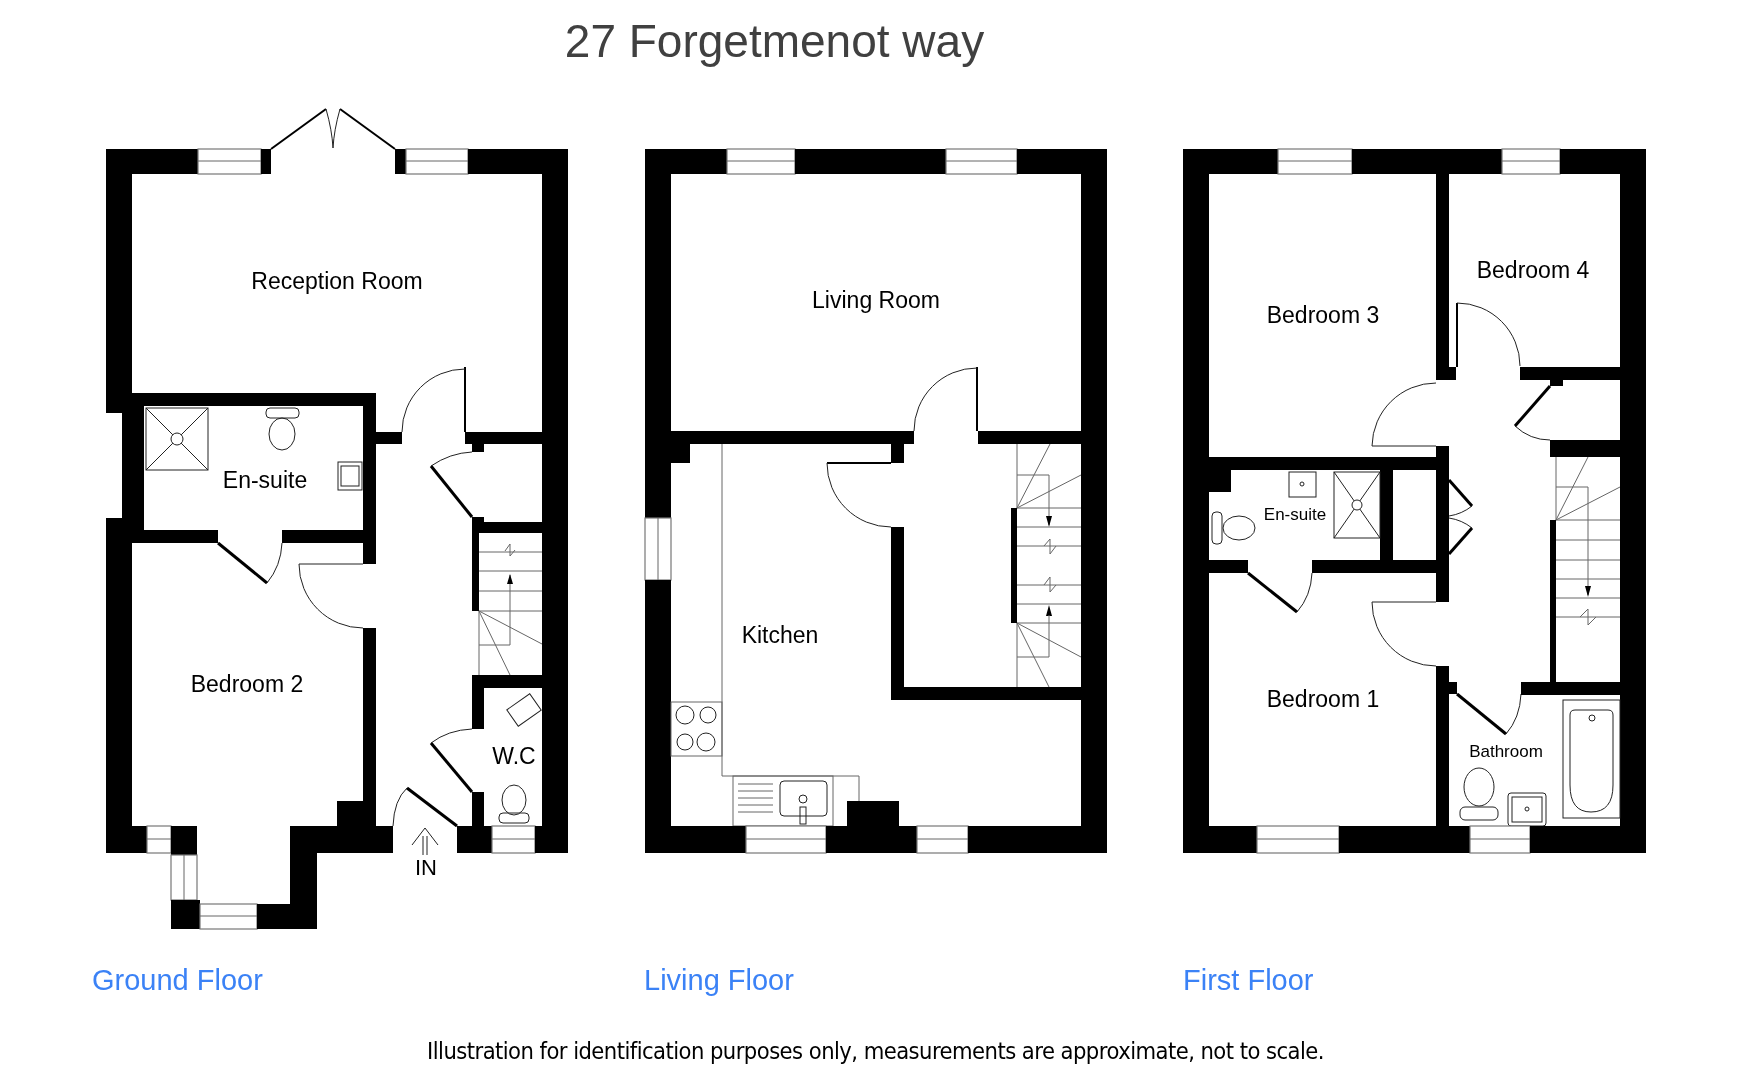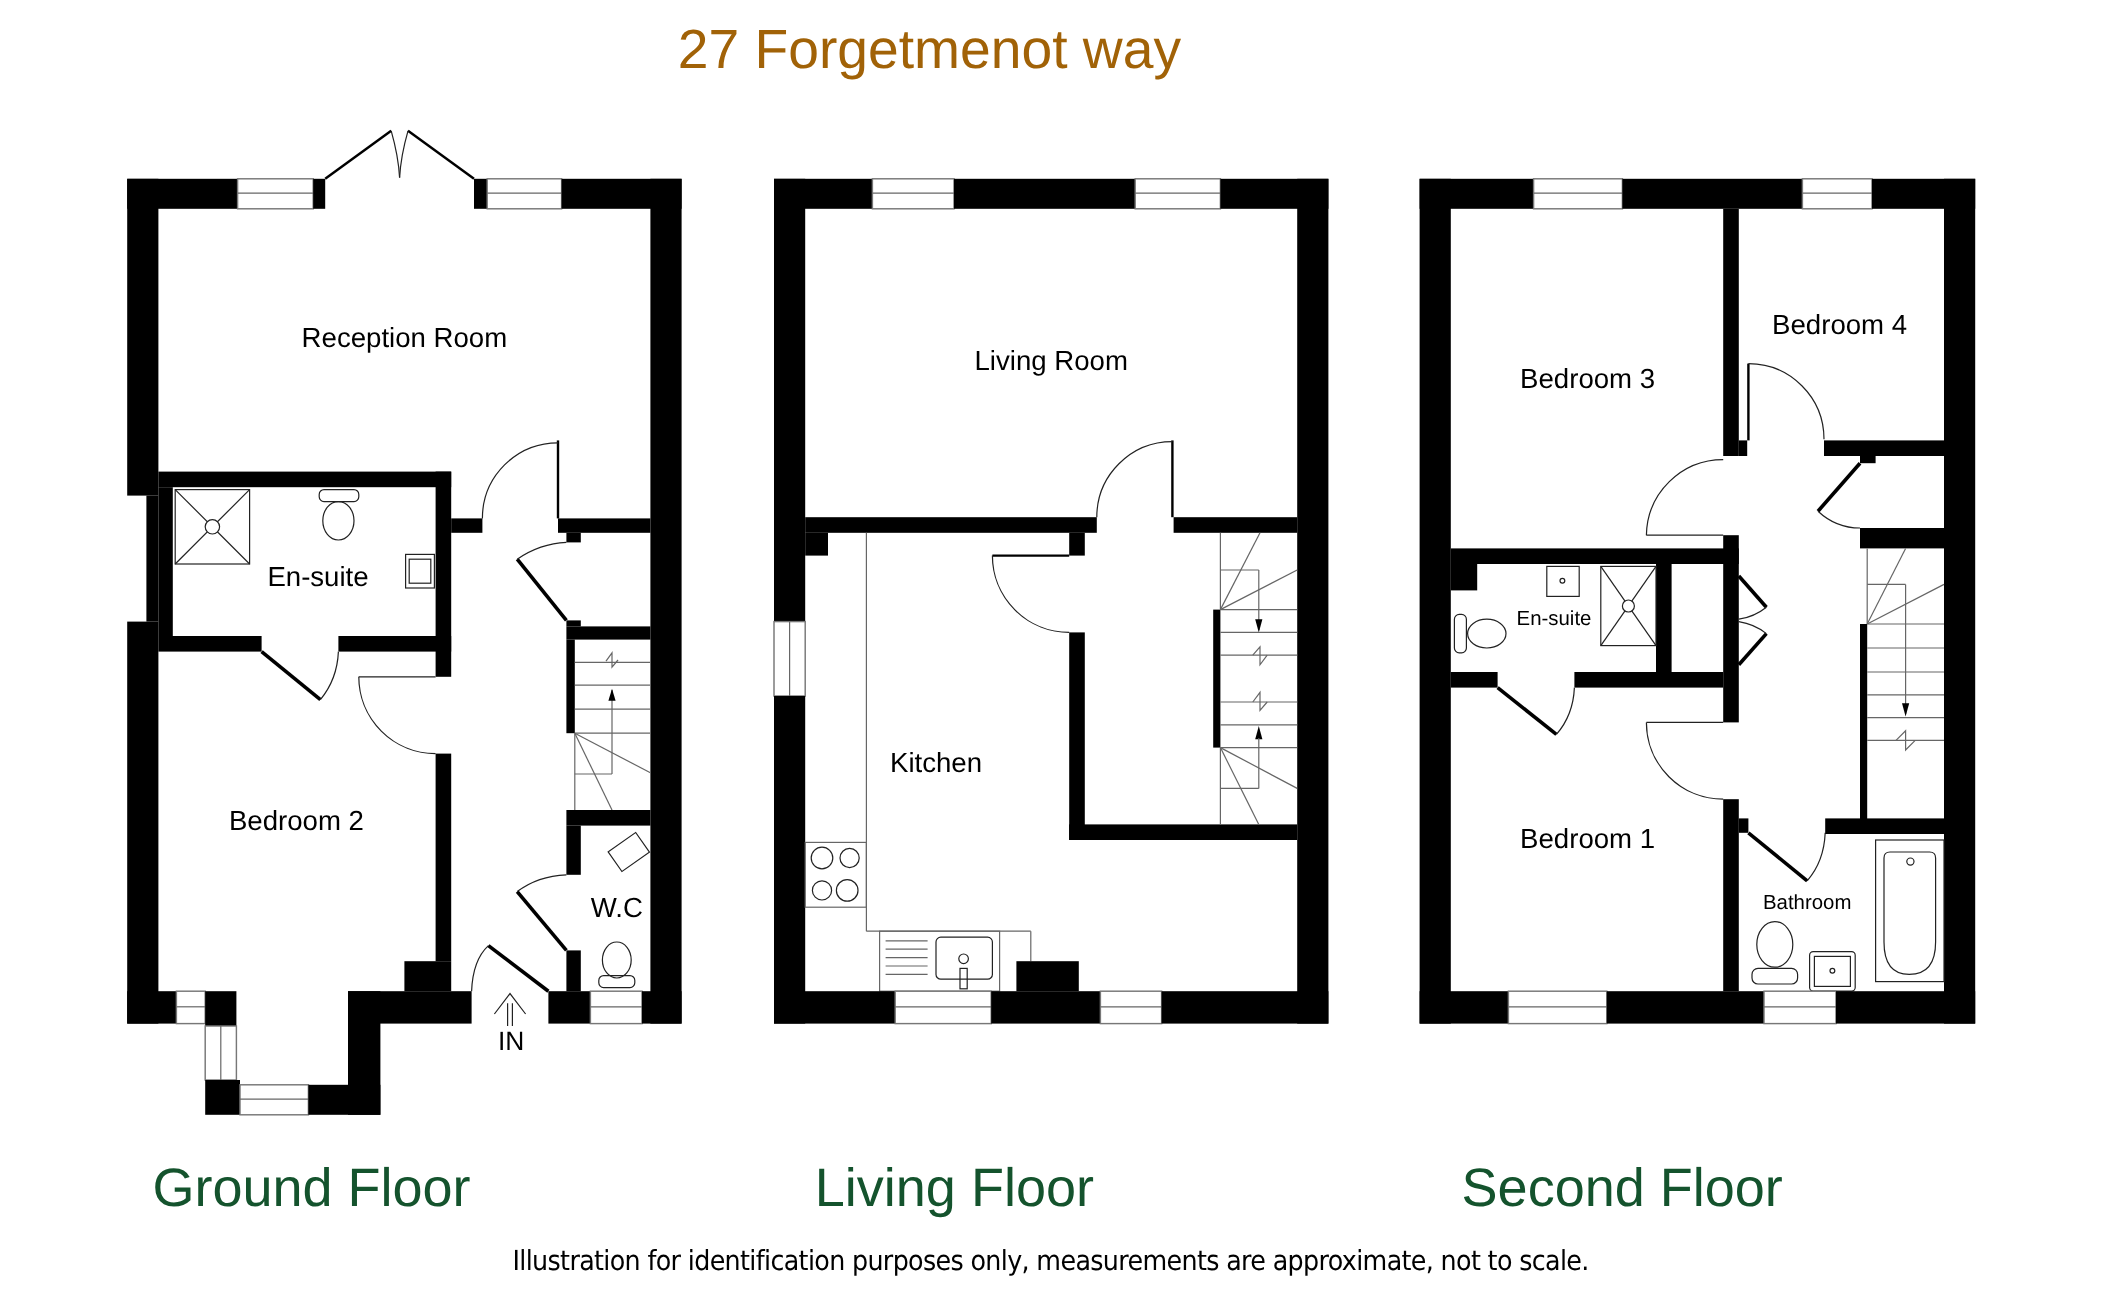--- a/index.html
+++ b/index.html
@@ -1,18 +1,18 @@
 <!DOCTYPE html>
 <html><head>
 <meta charset="utf-8">
 <style>
   html, body { margin: 0; padding: 0; background: #ffffff; }
   body { width: 1751px; height: 1080px; position: relative; overflow: hidden; font-family: "Liberation Sans", sans-serif; }
-  .title { position: absolute; left: 0; width: 1549px; top: 14px; text-align: center; font-size: 46px; color: #a16207; font-family: "Liberation Sans", sans-serif; }
-  .floor-label { position: absolute; top: 964px; font-size: 45px; color: #14532d; font-family: "Liberation Sans", sans-serif; margin-left: 35px; }
+  .title { position: absolute; left: 0; width: 1549px; top: 14px; text-align: center; font-size: 46px; color: #404040; font-family: "Liberation Sans", sans-serif; }
+  .floor-label { position: absolute; top: 964px; font-size: 29px; color: #3b82f6; font-family: "Liberation Sans", sans-serif; }
   .disclaimer { position: absolute; left: 0; width: 1751px; top: 1038px; text-align: center; font-size: 23px; color: #000; font-family: "DejaVu Sans", sans-serif; letter-spacing: -0.6px; transform: scaleX(0.92); }
   svg.plan { position: absolute; left: 0; top: 0; }
   .wall { fill: #000; }
   .win { fill: #fff; stroke: #777; stroke-width: 1.2; }
   .thin { fill: none; stroke: #222; stroke-width: 1; }
   .grey { fill: none; stroke: #666; stroke-width: 1; }
   .leaf { stroke: #000; stroke-width: 3; fill: none; }
   .room-label { font-family: "Liberation Sans", sans-serif; font-size: 23px; fill: #000; text-anchor: middle; dominant-baseline: middle; }
   .room-label.small { font-size: 17px; }
 </style>
@@ -342,15 +342,15 @@
 
   <text class="room-label" x="1323" y="317">Bedroom 3</text>
   <text class="room-label" x="1533" y="272">Bedroom 4</text>
   <text class="room-label small" x="1295" y="516">En-suite</text>
   <text class="room-label" x="1323" y="701">Bedroom 1</text>
   <text class="room-label small" x="1506" y="753">Bathroom</text>
 </svg>
 
 <div class="floor-label" style="left:92px;">Ground Floor</div>
 <div class="floor-label" style="left:644px;">Living Floor</div>
-<div class="floor-label" style="left:1183px;">Second Floor</div>
+<div class="floor-label" style="left:1183px;">First Floor</div>
 
 <div class="disclaimer">Illustration for identification purposes only, measurements are approximate, not to scale.</div>
 
 </body></html>

